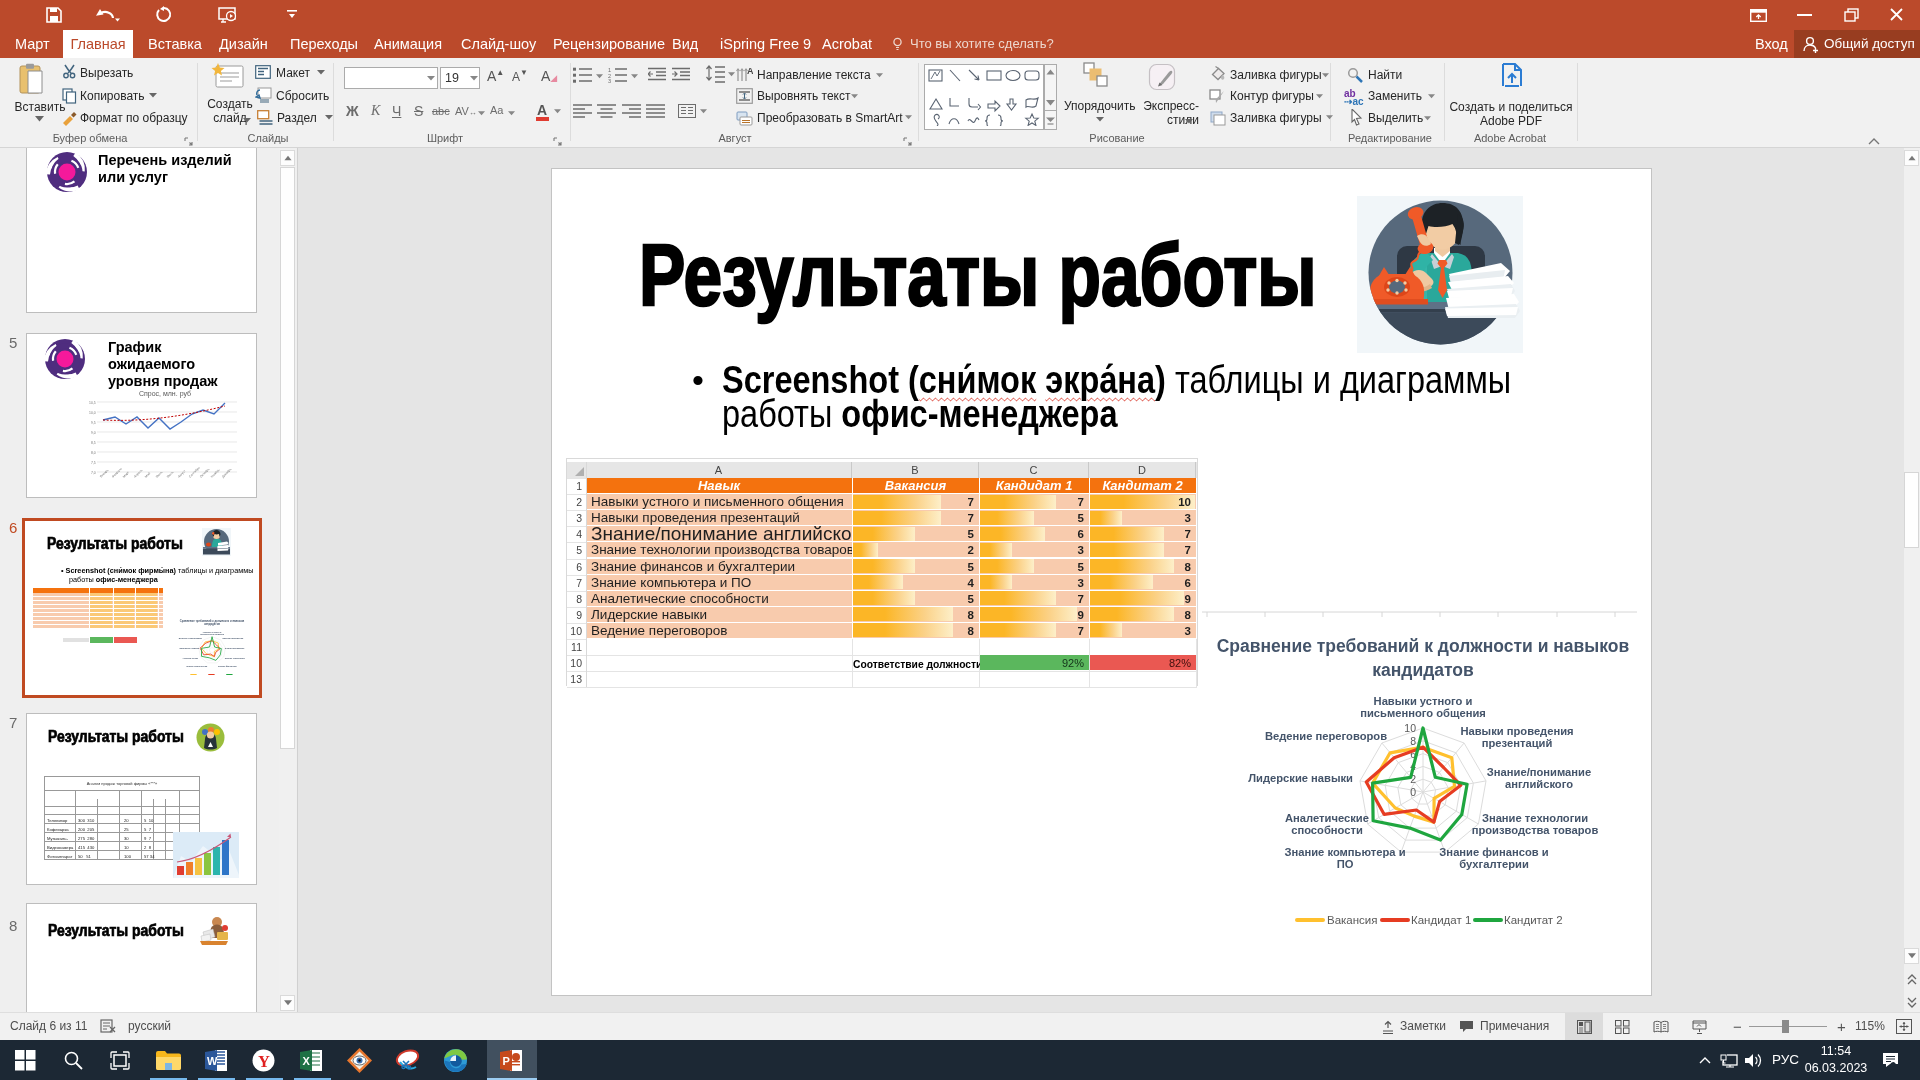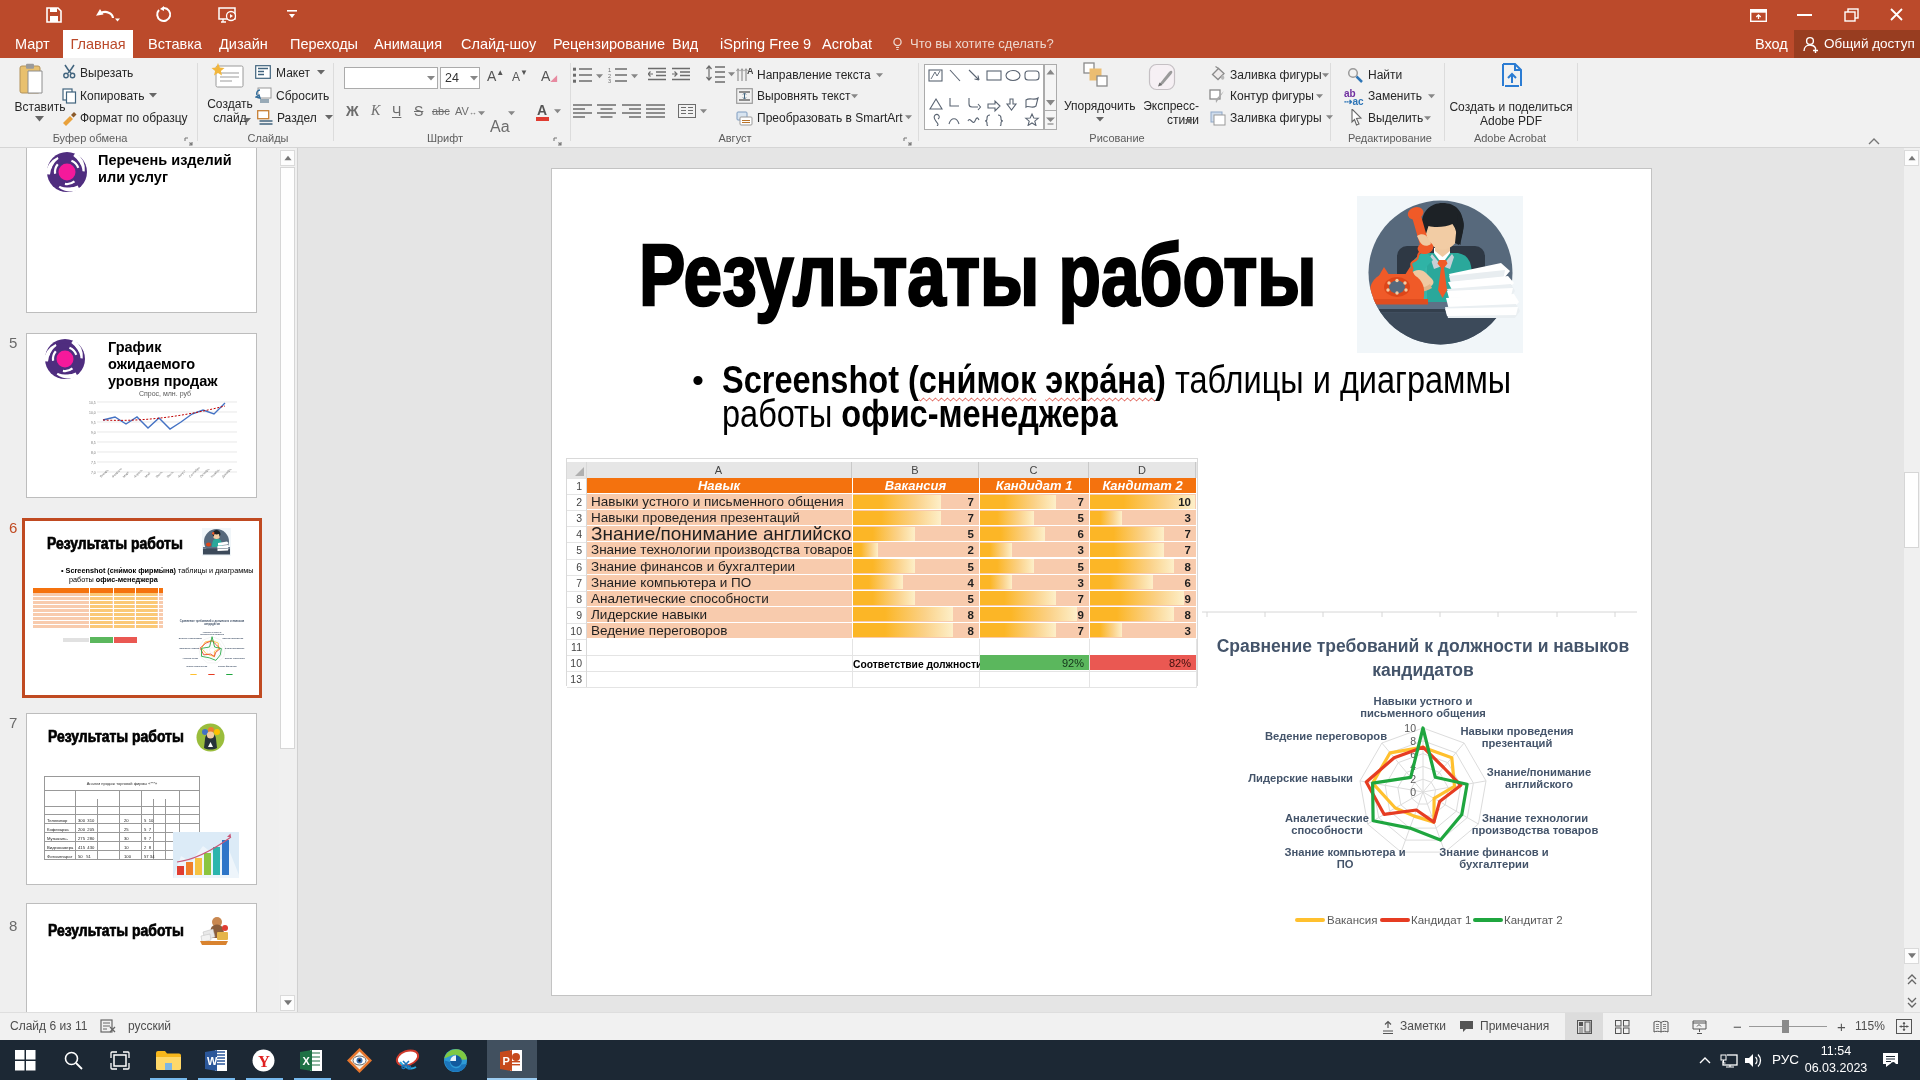--- a/index.html
+++ b/index.html
@@ -155,37 +155,37 @@
  <svg class="abs" style="left:325px;top:57px" width="8" height="5" viewBox="0 0 8 5">
       <path d="M0 0h8L4 4.5z" fill="#676767"></path>
     </svg>
  <div class="glabel" style="left:208px;width:120px">Слайды</div>
  <div class="gsep" style="left:333px"></div>
  
  <div class="abs" style="left:344px;top:9px;width:94px;height:22px;background:#fff;border:1px solid #ABABAB"></div>
  <svg class="abs" style="left:427px;top:18px" width="8" height="5" viewBox="0 0 8 5">
       <path d="M0 0h8L4 4.5z" fill="#878787"></path>
     </svg>
- <div class="abs" style="left:440px;top:9px;width:40px;height:22px;background:#fff;border:1px solid #ABABAB;font-size:12.5px;color:#333;padding:3px 0 0 4px">24</div>
+ <div class="abs" style="left:440px;top:9px;width:40px;height:22px;background:#fff;border:1px solid #ABABAB;font-size:12.5px;color:#333;padding:3px 0 0 4px">19</div>
  <svg class="abs" style="left:470px;top:18px" width="8" height="5" viewBox="0 0 8 5">
       <path d="M0 0h8L4 4.5z" fill="#878787"></path>
     </svg>
  <div class="abs rtext" style="left:487px;top:10px;font-size:14px;color:#555">А<span style="font-size:8px;vertical-align:6px">▲</span></div>
  <div class="abs rtext" style="left:512px;top:10px;font-size:12px;color:#555">А<span style="font-size:8px;vertical-align:6px">▼</span></div>
  <div class="abs rtext" style="left:541px;top:10px;font-size:14px;color:#555">А<span style="color:#E78AA0;font-size:9px">◢</span></div>
  <div class="abs" style="left:346px;top:45px;font-size:14px;font-weight:bold;color:#6C6C6C">Ж</div>
  <div class="abs" style="left:371px;top:45px;font-size:14px;font-style:italic;color:#6C6C6C;font-family:'Liberation Serif',serif">К</div>
  <div class="abs" style="left:392px;top:45px;font-size:14px;color:#6C6C6C;text-decoration:underline">Ч</div>
  <div class="abs" style="left:414px;top:45px;font-size:14px;color:#6C6C6C;text-decoration:line-through">S</div>
  <div class="abs" style="left:432px;top:47px;font-size:11px;color:#6C6C6C;text-decoration:line-through">abc</div>
  <div class="abs" style="left:455px;top:47px;font-size:11px;color:#6C6C6C">AV<span style="font-size:8px">↔</span></div>
  <svg class="abs" style="left:478px;top:53px" width="7" height="5" viewBox="0 0 8 5">
       <path d="M0 0h8L4 4.5z" fill="#878787"></path>
     </svg>
- <div class="abs" style="left:490px;top:60px;font-size:16px;color:#6C6C6C">Aa</div>
+ <div class="abs" style="left:490px;top:46px;font-size:11px;color:#6C6C6C">Aa</div>
  <svg class="abs" style="left:508px;top:53px" width="7" height="5" viewBox="0 0 8 5">
       <path d="M0 0h8L4 4.5z" fill="#878787"></path>
     </svg>
  <div class="abs" style="left:537px;top:44px;font-size:14px;color:#555;font-weight:bold">А</div>
  <div class="abs" style="left:536px;top:59px;width:13px;height:4px;background:#E03C31"></div>
  <svg class="abs" style="left:554px;top:51px" width="7" height="5" viewBox="0 0 8 5">
       <path d="M0 0h8L4 4.5z" fill="#878787"></path>
     </svg>
  <div class="glabel" style="left:390px;width:110px">Шрифт</div>
  <svg class="abs" style="left:553px;top:79px" width="9" height="9" viewBox="0 0 9 9">

